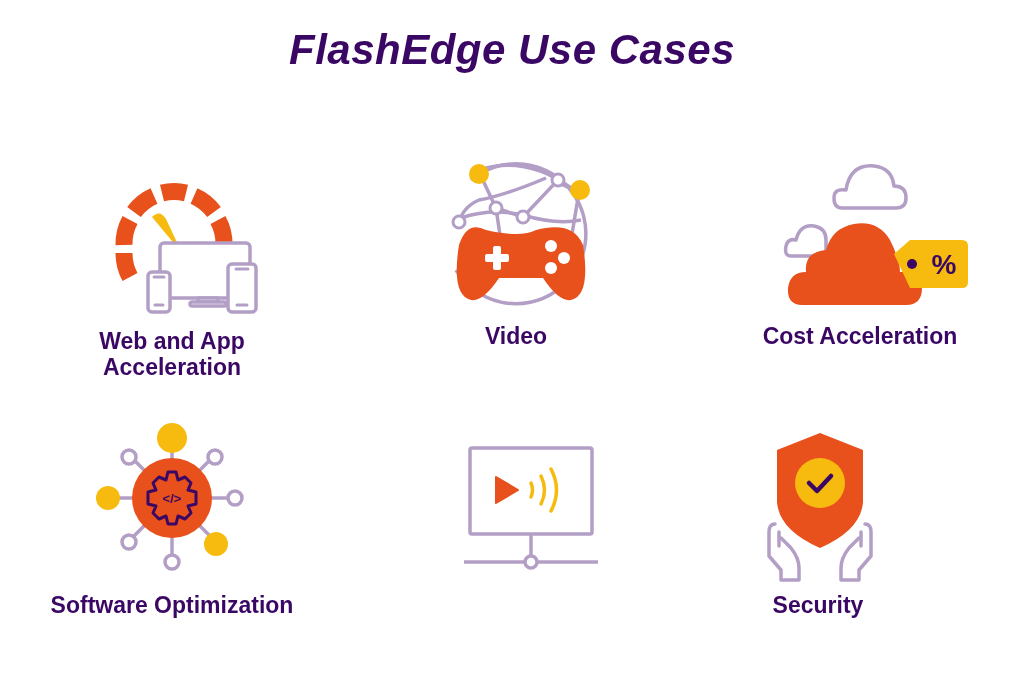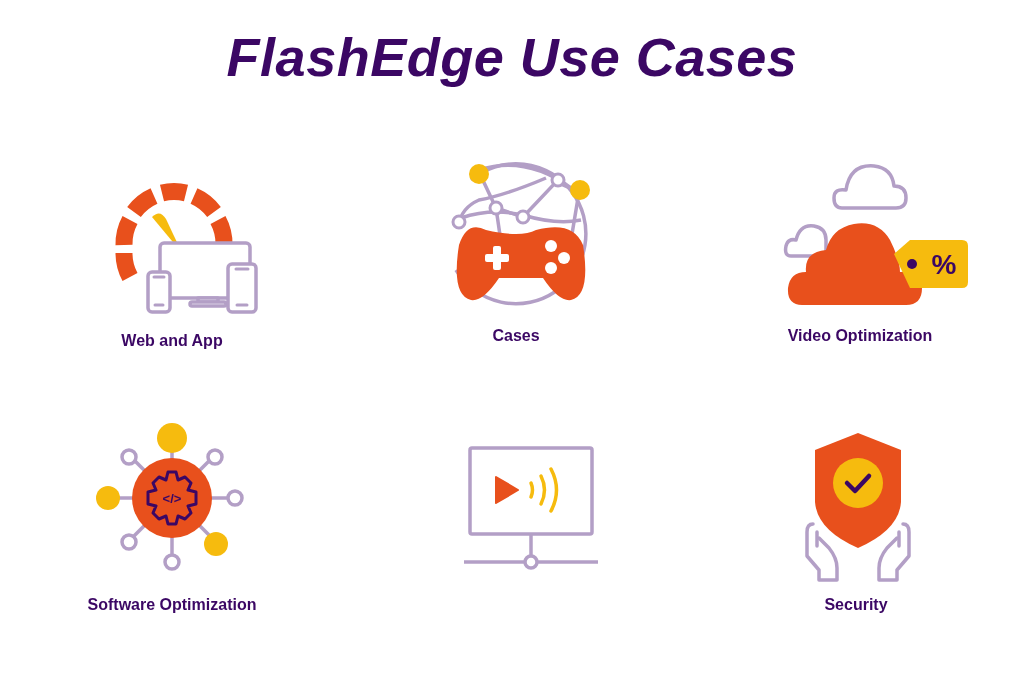--- a/index.html
+++ b/index.html
@@ -1,24 +1,24 @@
 <!DOCTYPE html>
 <html><head>
   <meta charset="utf-8">
   <style>
     html, body { margin: 0; padding: 0; background: #ffffff; }
     body { width: 1024px; height: 694px; position: relative; overflow: hidden;
            font-family: "Liberation Sans", sans-serif; }
     .title { position: absolute; left: 0; top: 26px; width: 1024px; text-align: center;
-             font-size: 54px; font-weight: bold; font-style: italic; color: #3b0764;
+             font-size: 42px; font-weight: bold; font-style: italic; color: #3b0764;
              letter-spacing: 0.5px; }
     .card { position: absolute; width: 300px; text-align: center; }
     .card svg { display: block; position: absolute; }
     .label { position: absolute; left: 0; width: 300px; text-align: center;
-             font-size: 16px; font-weight: bold; color: #3b0764; line-height: 26px; }
+             font-size: 23px; font-weight: bold; color: #3b0764; line-height: 26px; }
   </style>
 </head>
 <body>
 
 <div class="title">FlashEdge Use Cases</div>
 
 <div class="card" style="left:22px; top:160px; height:230px;">
   <svg width="170" height="150" viewBox="0 0 170 150" style="left:72px; top:5px;">
 
     <g fill="none" stroke="#e8501c" stroke-width="17">
@@ -42,20 +42,21 @@
     </g>
     <g stroke="#b39fc6" stroke-width="3" stroke-linecap="round">
       <line x1="61" y1="140" x2="69" y2="140"></line>
       <line x1="143" y1="140" x2="153" y2="140"></line>
       <line x1="60" y1="112" x2="70" y2="112"></line>
       <line x1="142" y1="104" x2="154" y2="104"></line>
     </g>
   </svg>
   <div class="label" style="top:168px;">
     <div>Web and App</div>
+    <div>Acceleration</div>
   </div>
 </div>
 
 <div class="card" style="left:366px; top:160px; height:200px;">
   <svg width="170" height="150" viewBox="0 0 170 150" style="left:65px; top:0px;">
     <g fill="none" stroke="#b39fc6" stroke-width="3.5">
       <path d="M40 20 A70 70 0 1 1 25 110"></path>
       <path d="M48 10 Q95 -5 140 28"></path>
       <path d="M115 18 Q75 35 48 40 Q30 48 28 65"></path>
       <path d="M30 58 Q60 48 92 55 Q125 65 150 60"></path>
@@ -73,39 +74,39 @@
     <path d="M55 70 Q90 78 105 70 Q142 60 152 85 Q160 135 140 140 Q128 142 112 118 L68 118 Q52 142 40 140 Q20 135 28 85 Q36 60 55 70 Z" fill="#e8501c"></path>
     <g fill="#fff">
       <rect x="54" y="94" width="24" height="8" rx="2"></rect>
       <rect x="62" y="86" width="8" height="24" rx="2"></rect>
       <circle cx="120" cy="86" r="6"></circle>
       <circle cx="133" cy="98" r="6"></circle>
       <circle cx="120" cy="108" r="6"></circle>
     </g>
   </svg>
   <div class="label" style="top:163px;">
-    <div>Cases</div>
+    <div>Video</div>
   </div>
 </div>
 
 <div class="card" style="left:710px; top:160px; height:200px;">
   <svg width="190" height="150" viewBox="0 0 190 150" style="left:72px; top:0px;">
 
     <path d="M60 48 Q52 48 52 38 Q52 28 64 30 Q68 4 92 6 Q110 8 112 26 Q124 26 124 38 Q124 48 114 48 Z" fill="#fff" stroke="#b39fc6" stroke-width="3.5" stroke-linejoin="round"></path>
 
     <path d="M9 96 Q2 96 4 86 Q6 78 14 80 Q18 64 32 66 Q44 68 44 80 L44 96 Z" fill="#fff" stroke="#b39fc6" stroke-width="3.5" stroke-linejoin="round"></path>
 
     <path d="M20 145 Q5 145 6 128 Q8 112 24 112 Q22 92 44 90 Q50 68 72 64 Q96 60 108 80 Q118 100 118 112 Q138 110 140 128 Q140 145 124 145 Z" fill="#e8501c"></path>
 
     <path d="M112 94 L128 80 L180 80 Q186 80 186 86 L186 122 Q186 128 180 128 L128 128 Z" fill="#f6bb0e"></path>
     <circle cx="130" cy="104" r="5" fill="#3b0764"></circle>
     <text x="162" y="114" text-anchor="middle" font-family="Liberation Sans, sans-serif" font-size="28" font-weight="bold" fill="#3b0764">%</text>
   </svg>
   <div class="label" style="top:163px;">
-    <div>Video Optimization</div>
+    <div>Cost Acceleration</div>
   </div>
 </div>
 
 <div class="card" style="left:22px; top:420px; height:210px;">
   <svg width="160" height="160" viewBox="0 0 160 160" style="left:70px; top:0px;">
     <g stroke="#b39fc6" stroke-width="3.5" fill="none">
       <line x1="80" y1="20" x2="80" y2="140"></line>
       <line x1="15" y1="78" x2="145" y2="78"></line>
       <line x1="38" y1="36" x2="122" y2="120"></line>
       <line x1="122" y1="36" x2="38" y2="120"></line>
@@ -138,21 +139,21 @@
     <circle cx="69" cy="122" r="6" fill="#fff" stroke="#b39fc6" stroke-width="3.5"></circle>
     <path d="M34 37 L56 50 L34 63 Z" fill="#e8501c" stroke="#e8501c" stroke-width="2" stroke-linejoin="round"></path>
     <g fill="none" stroke="#f6bb0e" stroke-width="3.5" stroke-linecap="round">
       <path d="M69 43 Q72 50 69 57"></path>
       <path d="M79 36 Q86 50 79 64"></path>
       <path d="M89 29 Q100 50 89 71"></path>
     </g>
   </svg>
 </div>
 
-<div class="card" style="left:706px; top:420px; height:210px;">
+<div class="card" style="left:668px; top:420px; height:210px;">
   <svg width="110" height="165" viewBox="0 0 110 165" style="left:97px; top:10px;">
     <path d="M55 3 L98 20 L98 72 Q96 100 55 118 Q14 100 12 72 L12 20 Z" fill="#e8501c"></path>
     <circle cx="55" cy="53" r="25" fill="#f6bb0e"></circle>
     <path d="M44 53 L52 61 L66 46" fill="none" stroke="#3b0764" stroke-width="4.5" stroke-linecap="round" stroke-linejoin="round"></path>
 
     <g fill="none" stroke="#b39fc6" stroke-width="3.5" stroke-linejoin="round" stroke-linecap="round">
       <path d="M10 94 Q4 94 4 102 L4 126 L16 140 L16 150 L34 150 L34 138 Q34 128 26 118 L16 108"></path>
       <path d="M14 102 L14 116"></path>
       <path d="M100 94 Q106 94 106 102 L106 126 L94 140 L94 150 L76 150 L76 138 Q76 128 84 118 L94 108"></path>
       <path d="M96 102 L96 116"></path>

